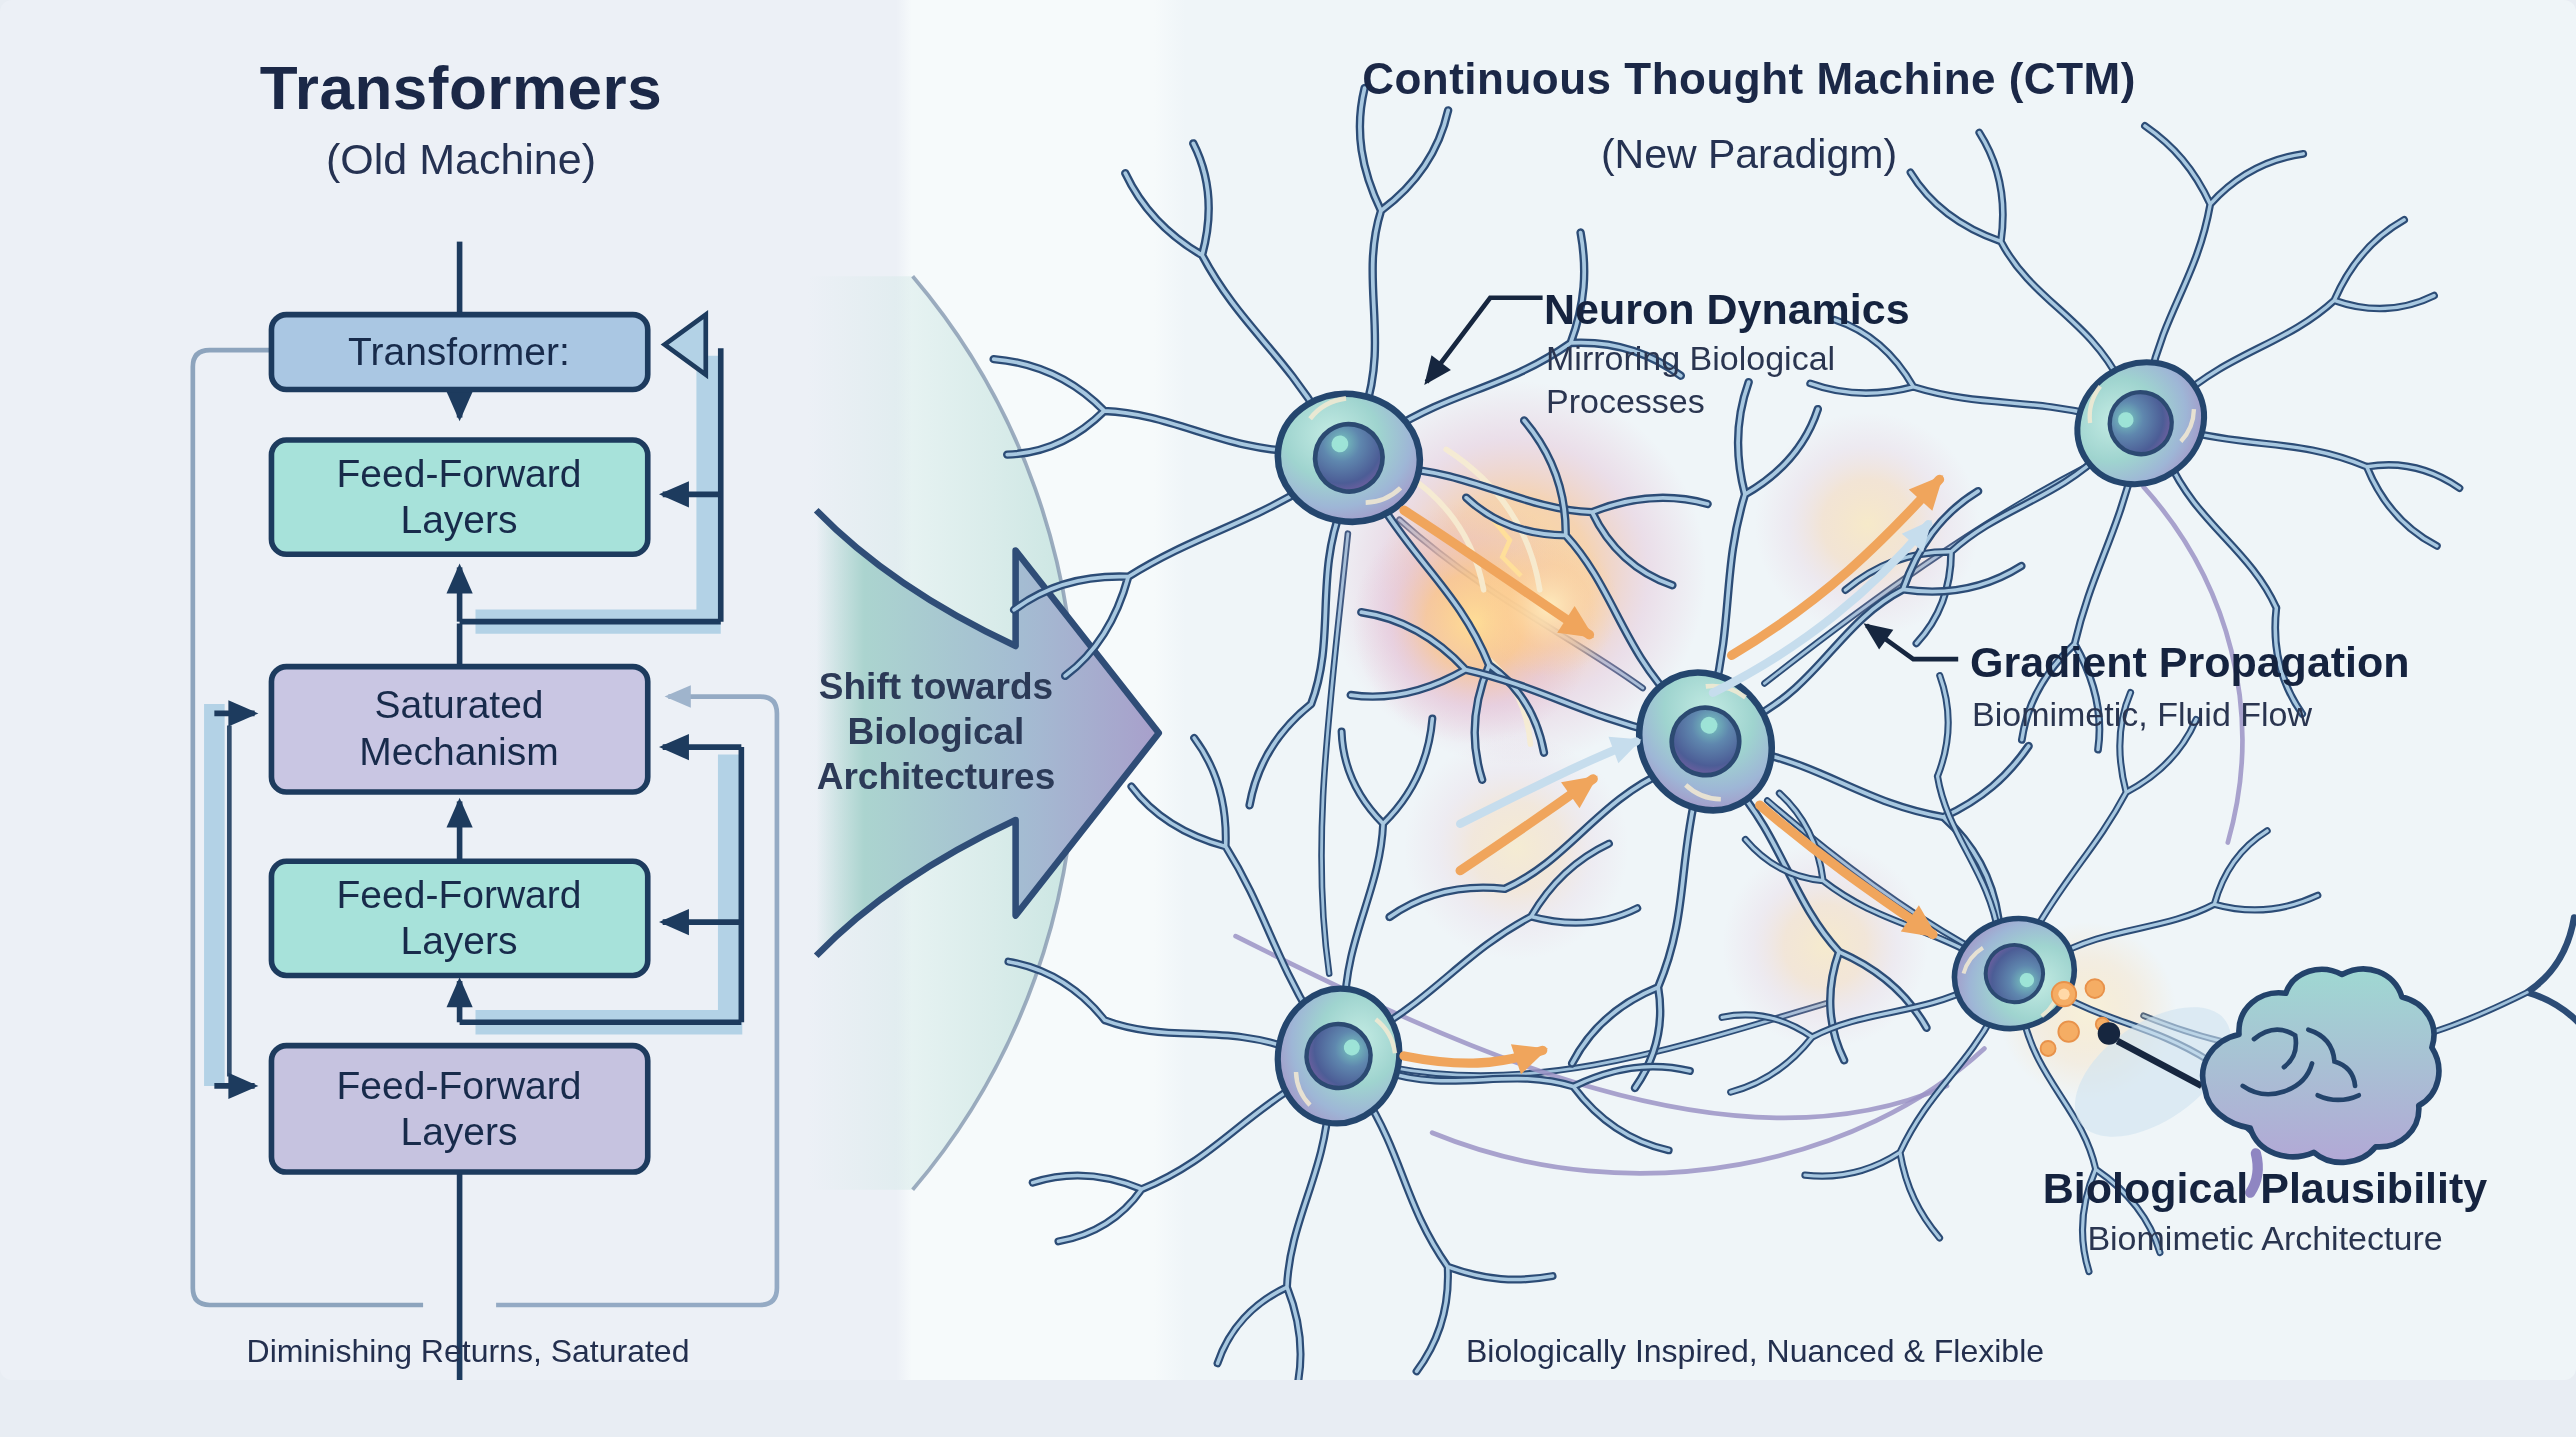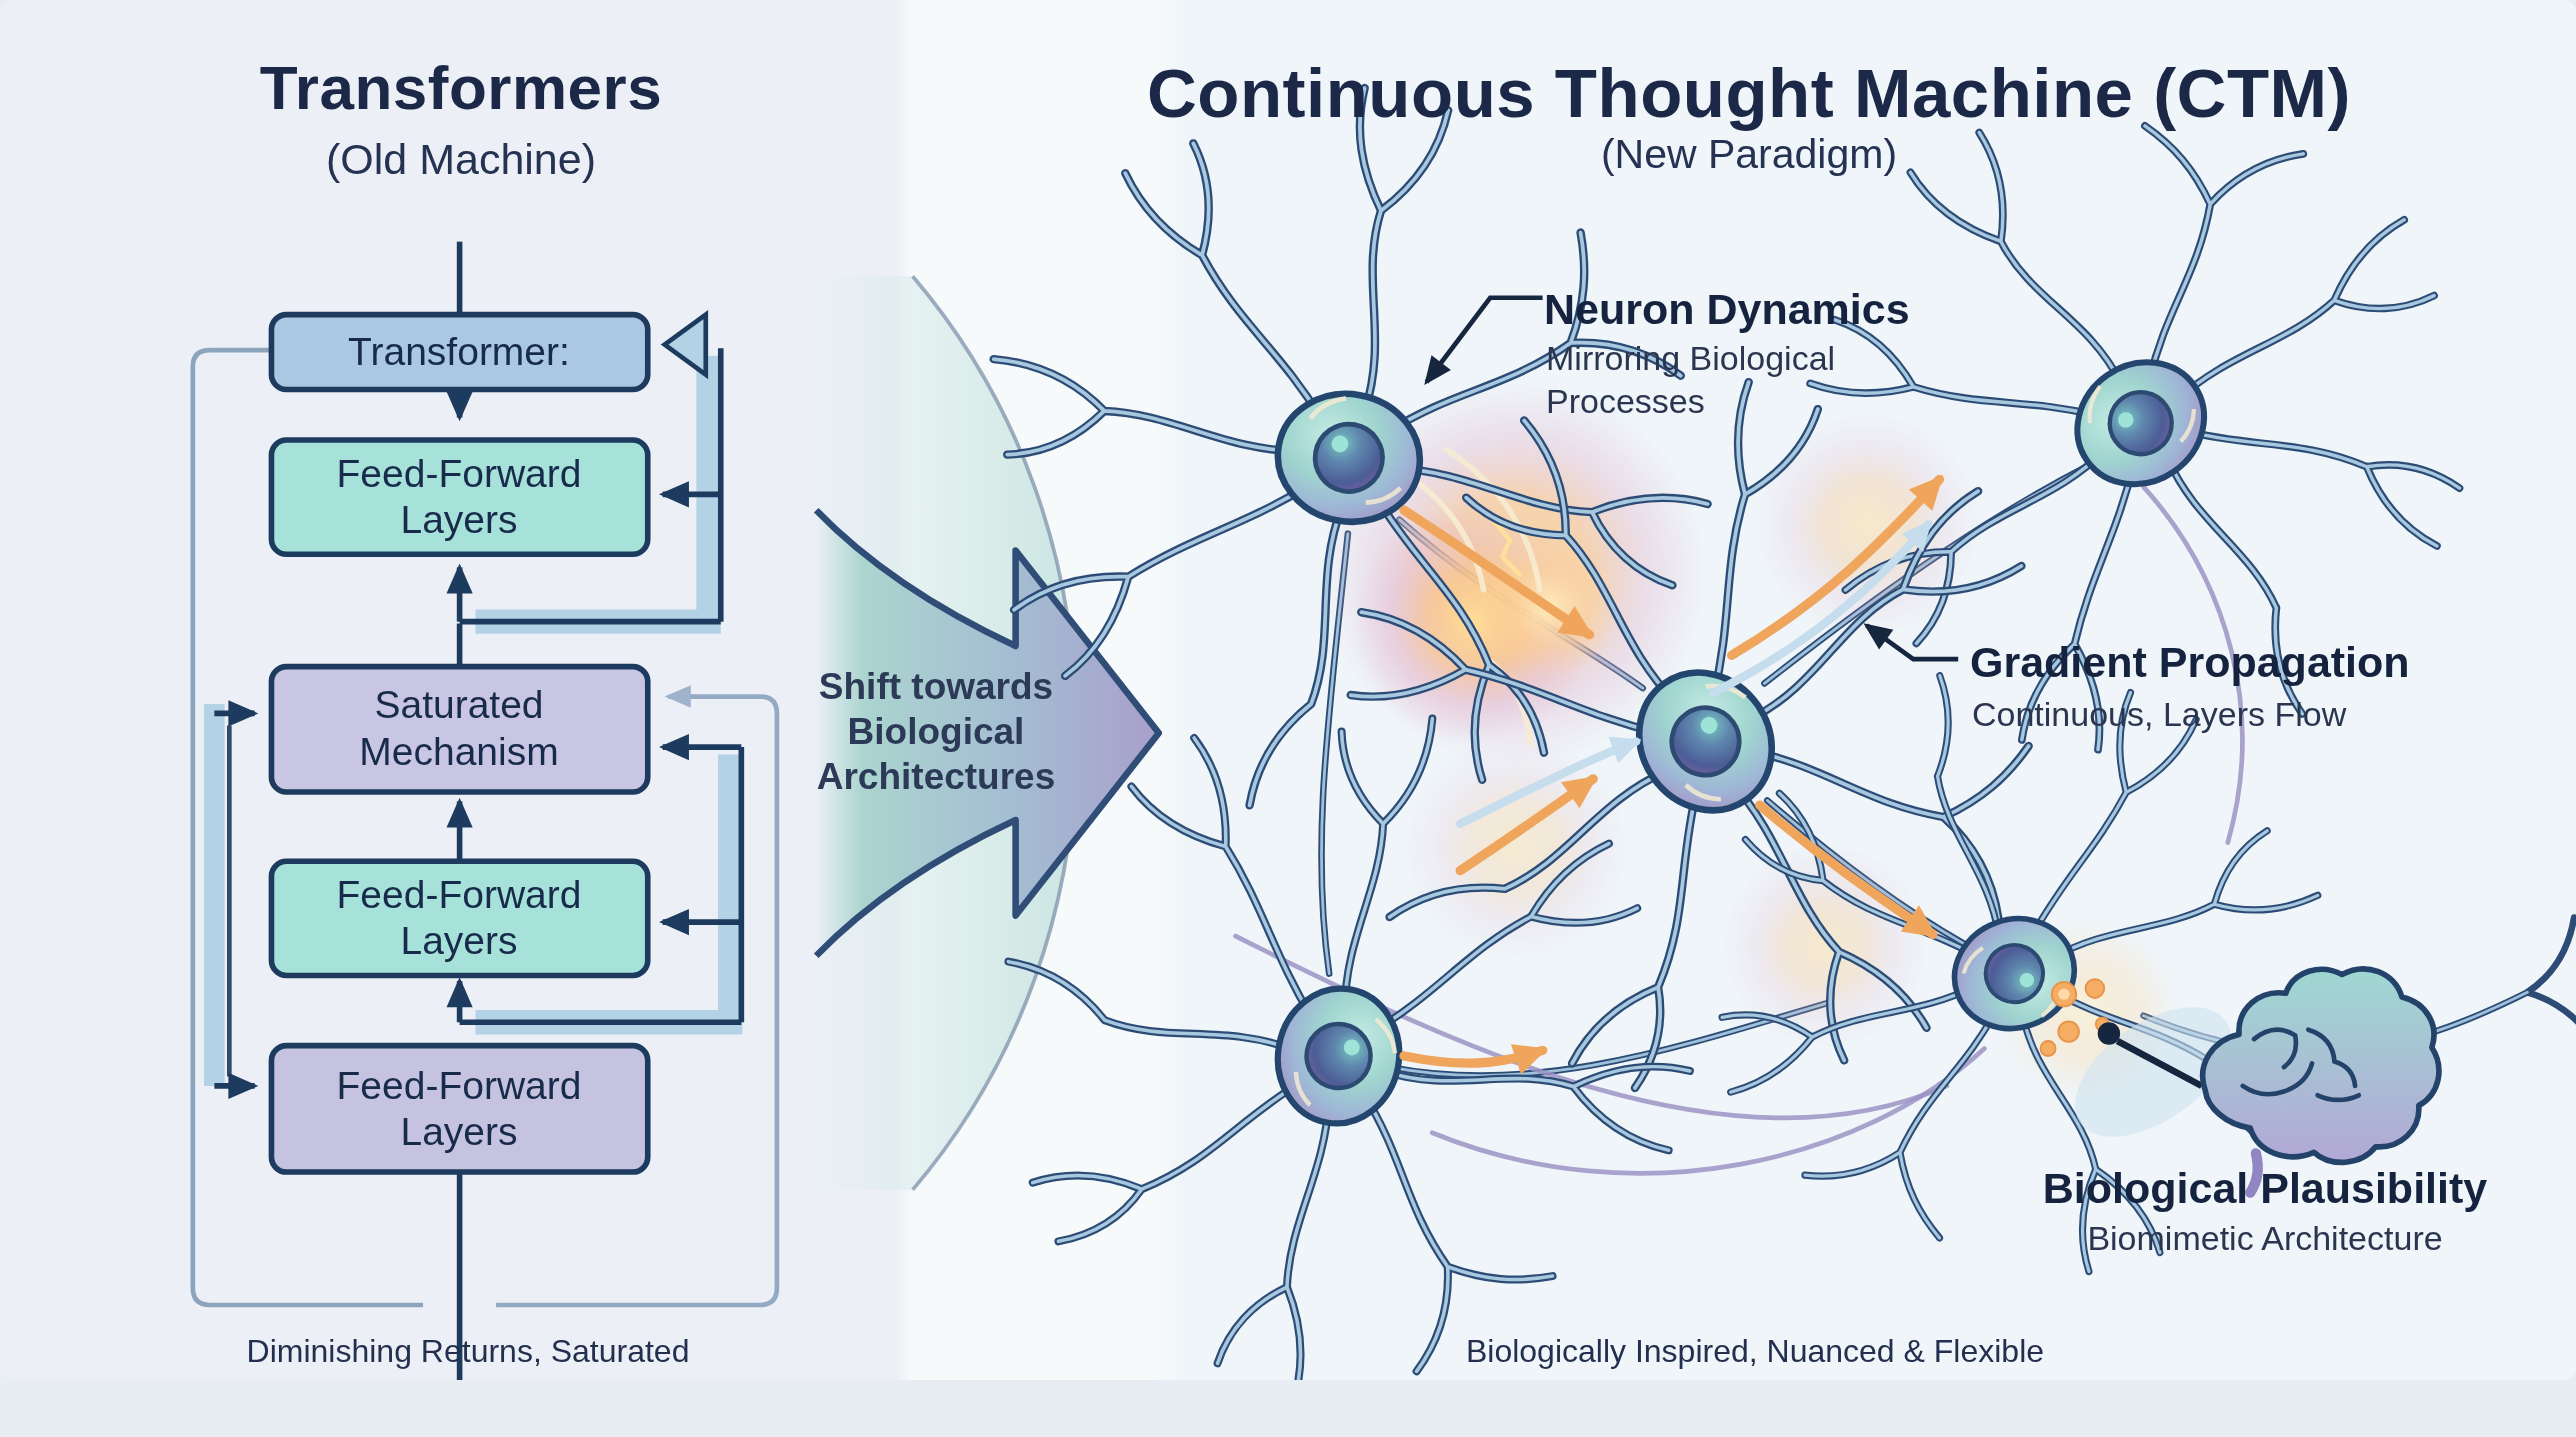--- a/index.html
+++ b/index.html
@@ -249,21 +249,21 @@
       <g>
         <path class="callout" d="M 1648 318 L 1592 318 L 1524 408" marker-end="url(#mBlack)"></path>
         <path class="callout" d="M 2092 704 L 2044 704 L 1994 668" marker-end="url(#mBlack)"></path>
       </g>
     </g>
   </svg>
 
   <div class="abs ctr title" style="left:461px;top:52px;">Transformers</div>
   <div class="abs ctr subtitle" style="left:461px;top:135px;">(Old Machine)</div>
 
-  <div class="abs ctr title" style="left:1749px;top:54px;font-size:69px;">Continuous Thought Machine (CTM)</div>
+  <div class="abs ctr title" style="left:1749px;top:54px;font-size:44px;">Continuous Thought Machine (CTM)</div>
   <div class="abs ctr subtitle" style="left:1749px;top:131px;font-size:41px;">(New Paradigm)</div>
 
   <div class="abs boxlabel" style="left:271px;top:315px;width:376px;height:75px;">
     <span>Transformer:</span>
   </div>
   <div class="abs boxlabel" style="left:271px;top:440px;width:376px;height:114px;">
     <span>Feed-Forward</span>
     <span>Layers</span>
   </div>
   <div class="abs boxlabel" style="left:271px;top:666px;width:376px;height:125px;">
@@ -285,21 +285,21 @@
     <div>Architectures</div>
   </div>
 
   <div class="abs annTitle" style="left:1544px;top:285px;">Neuron Dynamics</div>
   <div class="abs annSub" style="left:1546px;top:337px;">
     <div>Mirroring Biological</div>
     <div>Processes</div>
   </div>
 
   <div class="abs annTitle" style="left:1970px;top:638px;">Gradient Propagation</div>
-  <div class="abs annSub" style="left:1972px;top:693px;">Continuous, Layers Flow</div>
+  <div class="abs annSub" style="left:1972px;top:693px;">Biomimetic, Fluid Flow</div>
 
   <div class="abs ctr annTitle" style="left:2265px;top:1164px;">Biological Plausibility</div>
   <div class="abs ctr annSub" style="left:2265px;top:1217px;">Biomimetic Architecture</div>
 
   <div class="abs ctr caption" style="left:468px;top:1333px;">Diminishing Returns, Saturated</div>
   <div class="abs ctr caption" style="left:1755px;top:1333px;">Biologically Inspired, Nuanced &amp; Flexible</div>
 
 </div>
 
 

